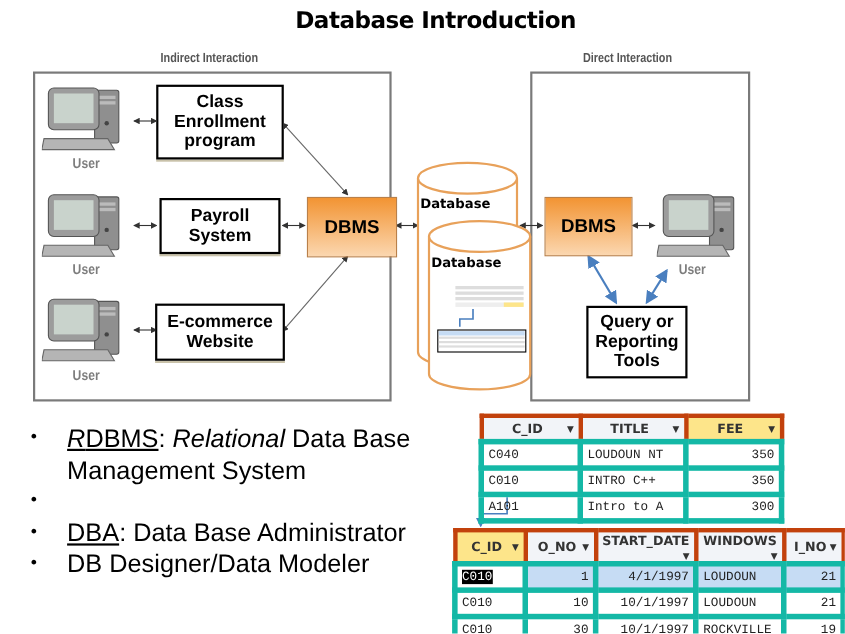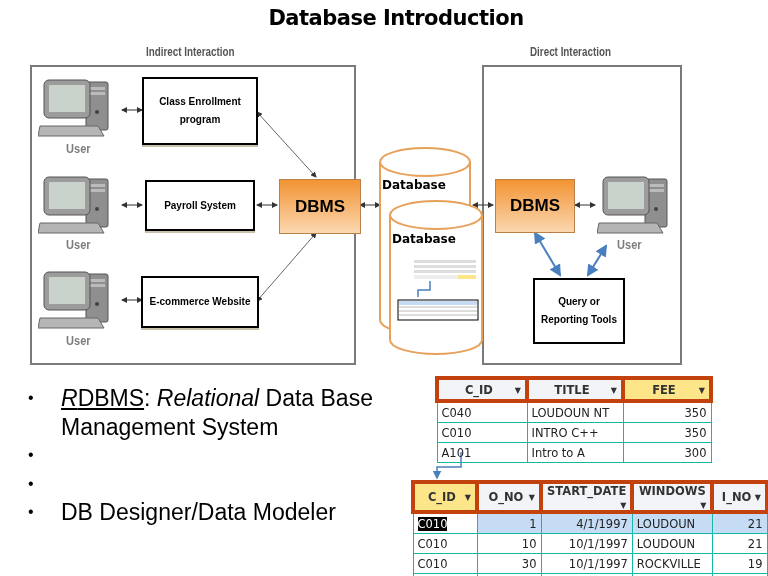--- a/index.html
+++ b/index.html
@@ -1,33 +1,33 @@
 <!DOCTYPE html>
 <html><head>
 <meta charset="utf-8">
 <style>
   html, body { margin: 0; padding: 0; }
   body { width: 768px; height: 576px; background: #ffffff; position: relative; overflow: hidden; font-family: "Liberation Sans", sans-serif; }
   .abs { position: absolute; }
   .title { left: 0; top: 6px; width: 768px; text-align: center; font-family: "DejaVu Sans", sans-serif; font-weight: bold; font-size: 21px; color: #000; letter-spacing: -0.5px; margin-left: 12px; }
   .section-label { font-family: "Liberation Sans", sans-serif; font-weight: bold; font-size: 12px; color: #555; transform: scaleX(0.82); transform-origin: left top; }
   .panel { border: 2px solid #7a7a7a; background: #fff; }
-  .app-box { border: 2px solid #000; background: #fff; text-align: center; font-weight: bold; font-size: 10px; line-height: 18px; color: #000; box-shadow: 0 2px 0 #c9c2aa; display: flex; align-items: center; justify-content: center; }
+  .app-box { border: 2px solid #000; background: #fff; text-align: center; font-weight: bold; font-size: 16px; line-height: 18px; color: #000; box-shadow: 0 2px 0 #c9c2aa; display: flex; align-items: center; justify-content: center; }
   .dbms { background: linear-gradient(#f29433, #fbd7b0); border: 1px solid #b9804a; text-align: center; font-weight: bold; font-size: 17px; color: #000; display: flex; align-items: center; justify-content: center; }
   .user-label { font-size: 13px; font-weight: bold; color: #7d7d7d; transform: scaleX(0.85); transform-origin: left top; }
   .db-label { font-family: "DejaVu Sans", sans-serif; font-size: 12px; font-weight: bold; color: #000; text-align: left; }
   .bullets { left: 28px; top: 384px; width: 390px; font-size: 23px; line-height: 28.5px; color: #000; }
   .bullet { display: flex; }
   .bullet .dot { width: 33px; flex: none; font-size: 16px; line-height: 28.5px; }
   .u { text-decoration: underline; text-underline-offset: 2px; }
   .i { font-style: italic; }
   table.xl { border-collapse: collapse; font-family: "DejaVu Sans", sans-serif; font-size: 11.5px; }
   table.xl th { font-weight: bold; color: #333; background: #f2f4f8; border: 4px solid #c2410c; height: 19px; padding: 0 4px; text-align: center; white-space: nowrap; }
   table.xl th .dd { float: right; font-size: 8px; color: #333; margin-top: 3px; }
-  table.xl td { border: 1px solid #14b8a6; height: 19px; padding: 0 4px; color: #222; white-space: nowrap; }
+  table.xl td { border: 5px solid #14b8a6; height: 19px; padding: 0 4px; color: #222; white-space: nowrap; font-family: Liberation Mono, monospace; }
   td.num { text-align: right; }
   th.hl { background: #fde58a !important; }
   tr.sel td { background: #c6dcf4; }
   td.cur { background: #fff !important; }
   .cur-val { background: #000; color: #fff; }
 </style>
 </head>
 <body>
 
 <div class="abs title">Database Introduction</div>
@@ -148,20 +148,21 @@
     <span class="dot">•</span>
     <span>
       <span class="u"><span class="i">R</span><span>DBMS</span></span><span>: </span><span class="i">Relational</span><span> Data Base Management System</span>
     </span>
   </div>
   <div class="bullet">
     <span class="dot">•</span>
   </div>
   <div class="bullet">
     <span class="dot">•</span>
+    <span><span class="u">DBA</span><span>: </span><span>Data Base Administrator</span></span>
   </div>
   <div class="bullet">
     <span class="dot">•</span>
     <span>DB Designer/Data Modeler</span>
   </div>
 </div>
 
 <table class="abs xl" style="left:435px; top:376px; width:278px;">
   <thead>
     <tr>

